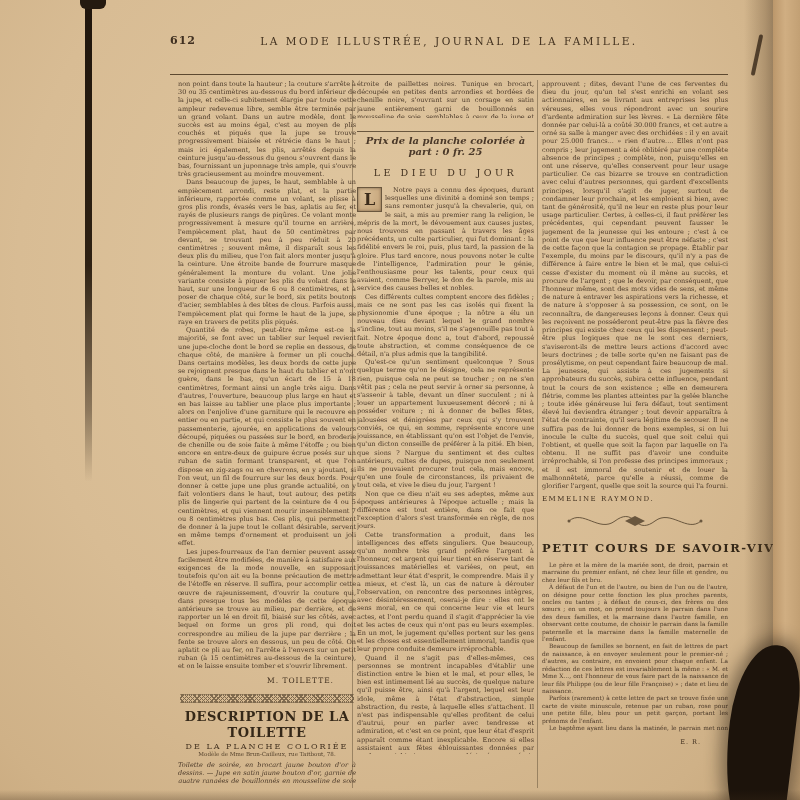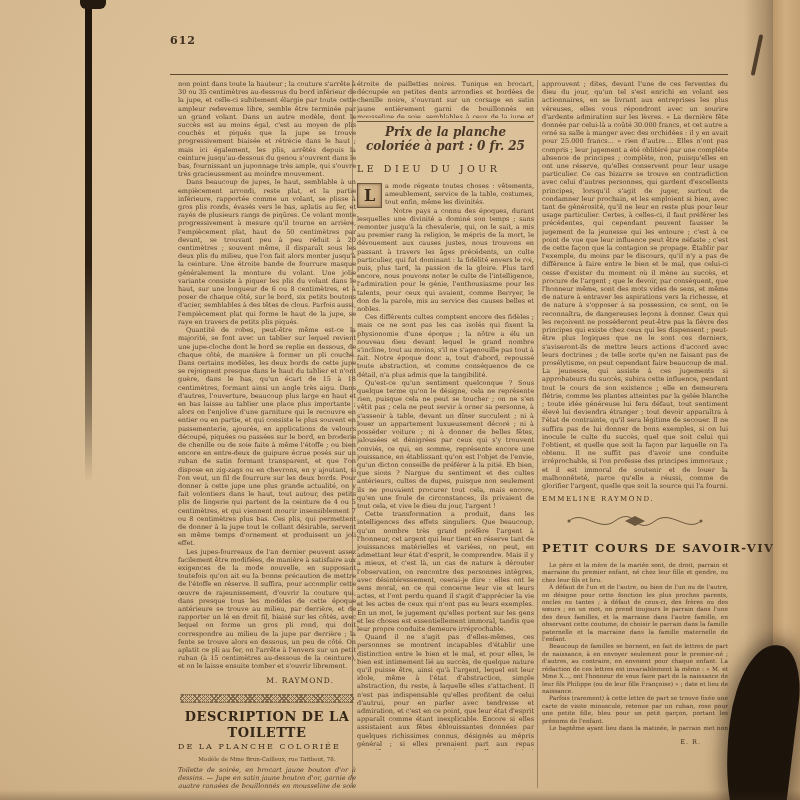--- a/index.html
+++ b/index.html
@@ -44,34 +44,34 @@
   .c1-paras{height:592px;overflow:hidden;}
   .sig{font-size:7.5px;letter-spacing:1px;text-align:right;padding-right:22px;margin-top:4px;color:#41301f;}
 
   .ornament-band{height:7px;margin:9px 2px 6px 2px;opacity:.8;
     background:
       repeating-linear-gradient(45deg,rgba(106,87,62,0) 0 2px,#6a573e 2px 3px),
       repeating-linear-gradient(-45deg,rgba(106,87,62,0) 0 2px,#6a573e 2px 3px);
     border-top:1px solid rgba(106,87,62,.6);border-bottom:1px solid rgba(106,87,62,.6);}
   .desc-title{font-size:13px;font-weight:bold;text-align:center;letter-spacing:.5px;color:#33261701;
     color:#352818;margin:2px 0 3px 0;transform:scaleY(1.05);}
-  .desc-sub{font-size:8px;letter-spacing:2px;text-align:left;color:#42311f;margin-bottom:5px;}
+  .desc-sub{font-size:8px;letter-spacing:2px;text-align:center;color:#42311f;}
   .desc-credit{font-size:5.6px;text-align:center;color:#55422c;margin-bottom:4px;}
   .desc-body{font-size:5.7px;line-height:6.6px;font-style:italic;height:22px;overflow:hidden;}
 
   .c2-cont{font-size:5.6px;line-height:6.1px;height:38px;overflow:hidden;text-align:justify;}
-  .prix{border-top:1px solid #6a573e;margin-top:3px;padding-top:3px;font-size:12px;font-style:italic;
+  .prix{border-top:1px solid #6a573e;margin-top:13px;padding-top:3px;font-size:10px;font-style:italic;
     font-weight:bold;text-align:center;color:#4a3828;}
   .banner{position:relative;height:52px;margin:7px 0 0 0;border:1px solid #6e5a3e;
     background:linear-gradient(145deg,#ddc29b,#d2b58b 60%,#d9bd95);
     box-shadow:inset 0 0 0 2px rgba(110,90,62,.25), inset 0 0 10px rgba(110,90,62,.35);}
   .banner-word{position:absolute;left:0;right:0;top:14px;text-align:center;font-size:19px;letter-spacing:7px;
     color:#6d5940;text-shadow:0 1px 0 rgba(255,245,225,.5);}
   .banner svg{position:absolute;left:0;top:0;}
-  .art-title{font-size:9.5px;letter-spacing:3.5px;font-weight:normal;color:#42311f;
+  .art-title{font-size:9.5px;letter-spacing:3.5px;text-align:center;font-weight:normal;color:#42311f;
     margin:10px 0 8px 0;}
   .c2-body{height:568px;overflow:hidden;}
   .dropcap{float:left;width:23px;height:23px;margin:1px 3px 1px 0;border:1px solid #6a573e;
     background:radial-gradient(circle at 30% 30%, #d8bc94, #c3a277);box-shadow:inset 0 0 3px rgba(74,56,40,.6);
     font-size:16px;font-weight:bold;line-height:23px;text-align:center;color:#3c2c1b;}
 
   .c3-part1{height:410px;overflow:hidden;}
   .sig2{font-size:7px;letter-spacing:1.5px;text-align:left;padding-right:26px;margin-top:5px;color:#41301f;}
   .divider{text-align:center;margin:8px 0 4px 0;}
   .sv-title{font-size:11.5px;font-weight:bold;letter-spacing:1.5px;text-align:center;color:#352818;
@@ -82,55 +82,57 @@
 </style>
 </head>
 <body>
 
 <div class="sheet">
 
   <div class="content">
 
     <div class="hdr">
       <span class="pagenum">612</span>
+      <span class="mast">LA MODE ILLUSTRÉE, JOURNAL DE LA FAMILLE.</span>
     </div>
     <div class="hdr-rule"></div>
 
     <div class="cols">
       <div class="vrule vr1"></div>
       <div class="vrule vr2"></div>
 
       <div class="col c1 bodytext">
         <div class="c1-paras">
           <p class="noindent">non point dans toute la hauteur ; la couture s'arrête à 30 ou 35 centimètres au-dessous du bord inférieur de la jupe, et celle-ci subitement élargie par toute cette ampleur redevenue libre, semble être terminée par un grand volant. Dans un autre modèle, dont le succès est au moins égal, c'est au moyen de plis couchés et piqués que la jupe se trouve progressivement biaisée et rétrécie dans le haut ; mais ici également, les plis, arrêtés depuis la ceinture jusqu'au-dessous du genou s'ouvrent dans le bas, fournissant un juponnage très ample, qui s'ouvre très gracieusement au moindre mouvement.</p>
           <p>Dans beaucoup de jupes, le haut, semblable à un empiècement arrondi, reste plat, et la partie inférieure, rapportée comme un volant, se plisse à gros plis ronds, évasés vers le bas, aplatis au fer, et rayés de plusieurs rangs de piqûres. Ce volant monte progressivement à mesure qu'il tourne en arrière, l'empiècement plat, haut de 50 centimètres par devant, se trouvant peu à peu réduit à 20 centimètres ; souvent même, il disparaît sous les deux plis du milieu, que l'on fait alors monter jusqu'à la ceinture. Une étroite bande de fourrure masque généralement la monture du volant. Une jolie variante consiste à piquer les plis du volant dans le haut, sur une longueur de 6 ou 8 centimètres, et à poser de chaque côté, sur le bord, six petits boutons d'acier, semblables à des têtes de clous. Parfois aussi, l'empiècement plat qui forme le haut de la jupe, se raye en travers de petits plis piqués.</p>
           <p>Quantité de robes, peut-être même est-ce la majorité, se font avec un tablier sur lequel revient une jupe-cloche dont le bord se replie en dessous, de chaque côté, de manière à former un pli couché. Dans certains modèles, les deux bords de cette jupe se rejoignent presque dans le haut du tablier et n'ont guère, dans le bas, qu'un écart de 15 à 18 centimètres, formant ainsi un angle très aigu. Dans d'autres, l'ouverture, beaucoup plus large en haut et en bas laisse au tablier une place plus importante ; alors on l'enjolive d'une garniture qui le recouvre en entier ou en partie, et qui consiste le plus souvent en passementerie, ajourée, en applications de velours découpé, piquées ou passées sur le bord, en broderie de chenille ou de soie faite à même l'étoffe ; ou bien encore en entre-deux de guipure écrue posés sur un ruban de satin formant transparent, et que l'on dispose en zig-zags ou en chevrons, en y ajoutant, si l'on veut, un fil de fourrure sur les deux bords. Pour donner à cette jupe une plus grande actualité, on y fait volontiers dans le haut, tout autour, des petits plis de lingerie qui partent de la ceinture de 4 ou 5 centimètres, et qui viennent mourir insensiblement 7 ou 8 centimètres plus bas. Ces plis, qui permettent de donner à la jupe tout le collant désirable, servent en même temps d'ornement et produisent un joli effet.</p>
           <p>Les jupes-fourreaux de l'an dernier peuvent assez facilement être modifiées, de manière à satisfaire aux exigences de la mode nouvelle, en supposant toutefois qu'on ait eu la bonne précaution de mettre de l'étoffe en réserve. Il suffira, pour accomplir cette œuvre de rajeunissement, d'ouvrir la couture qui, dans presque tous les modèles de cette époque antérieure se trouve au milieu, par derrière, et de rapporter un lé en droit fil, biaisé sur les côtés, avec lequel on forme un gros pli rond, qui doit correspondre au milieu de la jupe par derrière ; la fente se trouve alors en dessous, un peu de côté. On aplatit ce pli au fer, on l'arrête à l'envers sur un petit ruban (à 15 centimètres au-dessous de la ceinture), et on le laisse ensuite tomber et s'ouvrir librement.</p>
           <p>Notons l'apparition d'un certain nombre de jupes à la paysanne, dites aussi « jupes bonne-femme » ; elles sont montées à fronces tout autour de la taille, à partir des hanches, en avant, à moins qu'on ne préfère remplacer les fronces par de petits plis piqués très rapprochés les uns des autres. Mais ces jupes, on le devine, ne pourront convenir qu'à un très petit nombre, c'est-à-dire aux jeunes filles et aux jeunes femmes, ayant la taille exceptionnellement svelte et élancée. En tout cas, la jupe « bonne-femme » ne sera admise que pour les costumes tout à fait simples et négligés.</p>
         </div>
-        <div class="sig">M. RAYMOND.</div>
+        <div class="sig">M. TOILETTE.</div>
         <div class="ornament-band"></div>
         <div class="desc-title">DESCRIPTION DE LA TOILETTE</div>
         <div class="desc-sub">DE LA PLANCHE COLORIÉE</div>
         <div class="desc-credit">Modèle de Mme Brun-Cailleux, rue Taitbout, 78.</div>
         <p class="desc-body noindent">Toilette de soirée, en brocart jaune bouton d'or à dessins. — Jupe en satin jaune bouton d'or, garnie de quatre rangées de bouillonnés en mousseline de soie jaune, encadrés d'une bordure</p>
       </div>
 
       <div class="col c2 bodytext">
         <p class="c2-cont noindent">étroite de paillettes noires. Tunique en brocart, découpée en petites dents arrondies et bordées de chenille noire, s'ouvrant sur un corsage en satin jaune entièrement garni de bouillonnés en mousseline de soie, semblables à ceux de la jupe et disposés en biais ; des épaulettes de passementerie de jais soutiennent le corsage ; le côté gauche est orné d'une touffe de plumes d'autruche noires.</p>
         <div class="prix">Prix de la planche coloriée à part : 0 fr. 25</div>
 
 
         <h1 class="art-title">LE DIEU DU JOUR</h1>
 
         <div class="c2-body">
-          <p class="noindent"><span class="dropcap">L</span><span>a mode régente toutes choses : vêtements, ameublement, service de la table, costumes, tout enfin, même les divinités.</span></p>
+          <p class="noindent"><span class="dropcap">L</span></p>
           <p>Notre pays a connu des époques, durant lesquelles une divinité a dominé son temps ; sans remonter jusqu'à la chevalerie, qui, on le sait, a mis au premier rang la religion, le mépris de la mort, le dévouement aux causes justes, nous trouvons en passant à travers les âges précédents, un culte particulier, qui fut dominant : la fidélité envers le roi, puis, plus tard, la passion de la gloire. Plus tard encore, nous pouvons noter le culte de l'intelligence, l'admiration pour le génie, l'enthousiasme pour les talents, pour ceux qui avaient, comme Berryer, le don de la parole, mis au service des causes belles et nobles.</p>
           <p>Ces différents cultes comptent encore des fidèles ; mais ce ne sont pas les cas isolés qui fixent la physionomie d'une époque ; la nôtre a élu un nouveau dieu devant lequel le grand nombre s'incline, tout au moins, s'il ne s'agenouille pas tout à fait. Notre époque donc a, tout d'abord, repoussé toute abstraction, et comme conséquence de ce détail, n'a plus admis que la tangibilité.</p>
           <p>Qu'est-ce qu'un sentiment quelconque ? Sous quelque terme qu'on le désigne, cela ne représente rien, puisque cela ne peut se toucher ; on ne s'en vêtit pas ; cela ne peut servir à orner sa personne, à s'asseoir à table, devant un dîner succulent ; ni à louer un appartement luxueusement décoré ; ni à posséder voiture ; ni à donner de belles fêtes, jalousées et dénigrées par ceux qui s'y trouvent conviés, ce qui, en somme, représente encore une jouissance, en établissant qu'on est l'objet de l'envie, qu'un dicton conseille de préférer à la pitié. Eh bien, que sions ? Nargue du sentiment et des cultes antérieurs, cultes de dupes, puisque non seulement ils ne pouvaient procurer tout cela, mais encore, qu'en une foule de circonstances, ils privaient de tout cela, et vive le dieu du jour, l'argent !</p>
+          <p>Non que ce dieu n'ait eu ses adeptes, même aux époques antérieures à l'époque actuelle ; mais la différence est tout entière, dans ce fait que l'exception d'alors s'est transformée en règle, de nos jours.</p>
           <p>Cette transformation a produit, dans les intelligences des effets singuliers. Que beaucoup, qu'un nombre très grand préfère l'argent à l'honneur, cet argent qui leur tient en réserve tant de jouissances matérielles et variées, on peut, en admettant leur état d'esprit, le comprendre. Mais il y a mieux, et c'est là, un cas de nature à dérouter l'observation, on rencontre des personnes intègres, avec désintéressement, oserai-je dire : elles ont le sens moral, en ce qui concerne leur vie et leurs actes, et l'ont perdu quand il s'agit d'apprécier la vie et les actes de ceux qui n'ont pas eu leurs exemples. En un mot, le jugement qu'elles portent sur les gens et les choses est essentiellement immoral, tandis que leur propre conduite demeure irréprochable.</p>
           <p>Quand il ne s'agit pas d'elles-mêmes, ces personnes se montrent incapables d'établir une distinction entre le bien et le mal, et pour elles, le bien est intimement lié au succès, de quelque nature qu'il puisse être, ainsi qu'à l'argent, lequel est leur idole, même à l'état d'abstraction, simple abstraction, du reste, à laquelle elles s'attachent. Il n'est pas indispensable qu'elles profitent de celui d'autrui, pour en parler avec tendresse et admiration, et c'est en ce point, que leur état d'esprit apparaît comme étant inexplicable. Encore si elles assistaient aux fêtes éblouissantes données par quelques richissimes connus, désignés au mépris général ; si elles prenaient part aux repas magnifiques, par eux donnés ; si elles montaient dans leurs carrosses — qui ont remplacé ceux du grand roi ; si elles avaient accès dans leurs loges, au théâtre, mais non. C'est de loin, sans intérêt personnel, qu'elles les admirent et les</p>
         </div>
       </div>
 
       <div class="col c3 bodytext">
         <div class="c3-part1">
           <p class="noindent">approuvent ; dites, devant l'une de ces ferventes du dieu du jour, qu'un tel s'est enrichi en volant ses actionnaires, en se livrant aux entreprises les plus véreuses, elles vous répondront avec un sourire d'ardente admiration sur les lèvres. « La dernière fête donnée par celui-là a coûté 30.000 francs, et cet autre a orné sa salle à manger avec des orchidées : il y en avait pour 25.000 francs... » rien d'autre.... Elles n'ont pas compris ; leur jugement a été oblitéré par une complète absence de principes ; complète, non, puisqu'elles en ont une réserve, qu'elles conservent pour leur usage particulier. Ce cas bizarre se trouve en contradiction avec celui d'autres personnes, qui gardent d'excellents principes, lorsqu'il s'agit de juger, surtout de condamner leur prochain, et les emploient si bien, avec tant de générosité, qu'il ne leur en reste plus pour leur usage particulier. Certes, à celles-ci, il faut préférer les précédentes, qui cependant peuvent fausser le jugement de la jeunesse qui les entoure ; c'est à ce point de vue que leur influence peut être néfaste ; c'est de cette façon que la contagion se propage. Établir par l'exemple, du moins par le discours, qu'il n'y a pas de différence à faire entre le bien et le mal, que celui-ci cesse d'exister du moment où il mène au succès, et procure de l'argent ; que le devoir, par conséquent, que l'honneur même, sont des mots vides de sens, et même de nature à entraver les aspirations vers la richesse, et de nature à s'opposer à sa possession, ce sont, on le reconnaîtra, de dangereuses leçons à donner. Ceux qui les reçoivent ne posséderont peut-être pas la fièvre des principes qui existe chez ceux qui les dispensent ; peut-être plus logiques que ne le sont ces derniers, s'aviseront-ils de mettre leurs actions d'accord avec leurs doctrines ; de telle sorte qu'en ne faisant pas de prosélytisme, on peut cependant faire beaucoup de mal. La jeunesse, qui assiste à ces jugements si approbateurs du succès, subira cette influence, pendant tout le cours de son existence ; elle en demeurera flétrie, comme les plantes atteintes par la gelée blanche ; toute idée généreuse lui fera défaut, tout sentiment élevé lui deviendra étranger ; tout devoir apparaîtra à l'état de contrainte, qu'il sera légitime de secouer. Il ne suffira pas de lui donner de bons exemples, si on lui inocule le culte du succès, quel que soit celui qui l'obtient, et quelle que soit la façon par laquelle on l'a obtenu. Il ne suffit pas d'avoir une conduite irréprochable, si l'on professe des principes immoraux ; et il est immoral de soutenir et de louer la malhonnêteté, parce qu'elle a réussi, comme de glorifier l'argent, quelle que soit la source qui l'a fourni. Quand on s'abandonne à de semblables professions de foi, on empoisonne, ou bien on révolte, ceux qui en sont les auditeurs ; il est donc bien nécessaire de veiller sur son langage, et de s'abstenir de l'approbation immorale. Il est vrai que ceux dont le langage offre ce caractère répréhensible sont probablement incapables de prévoir le mal qu'ils font, et, en tous cas, incapables aussi d'agir d'après un jugement sain et moral.</p>
         </div>
         <div class="sig2">EMMELINE RAYMOND.</div>

